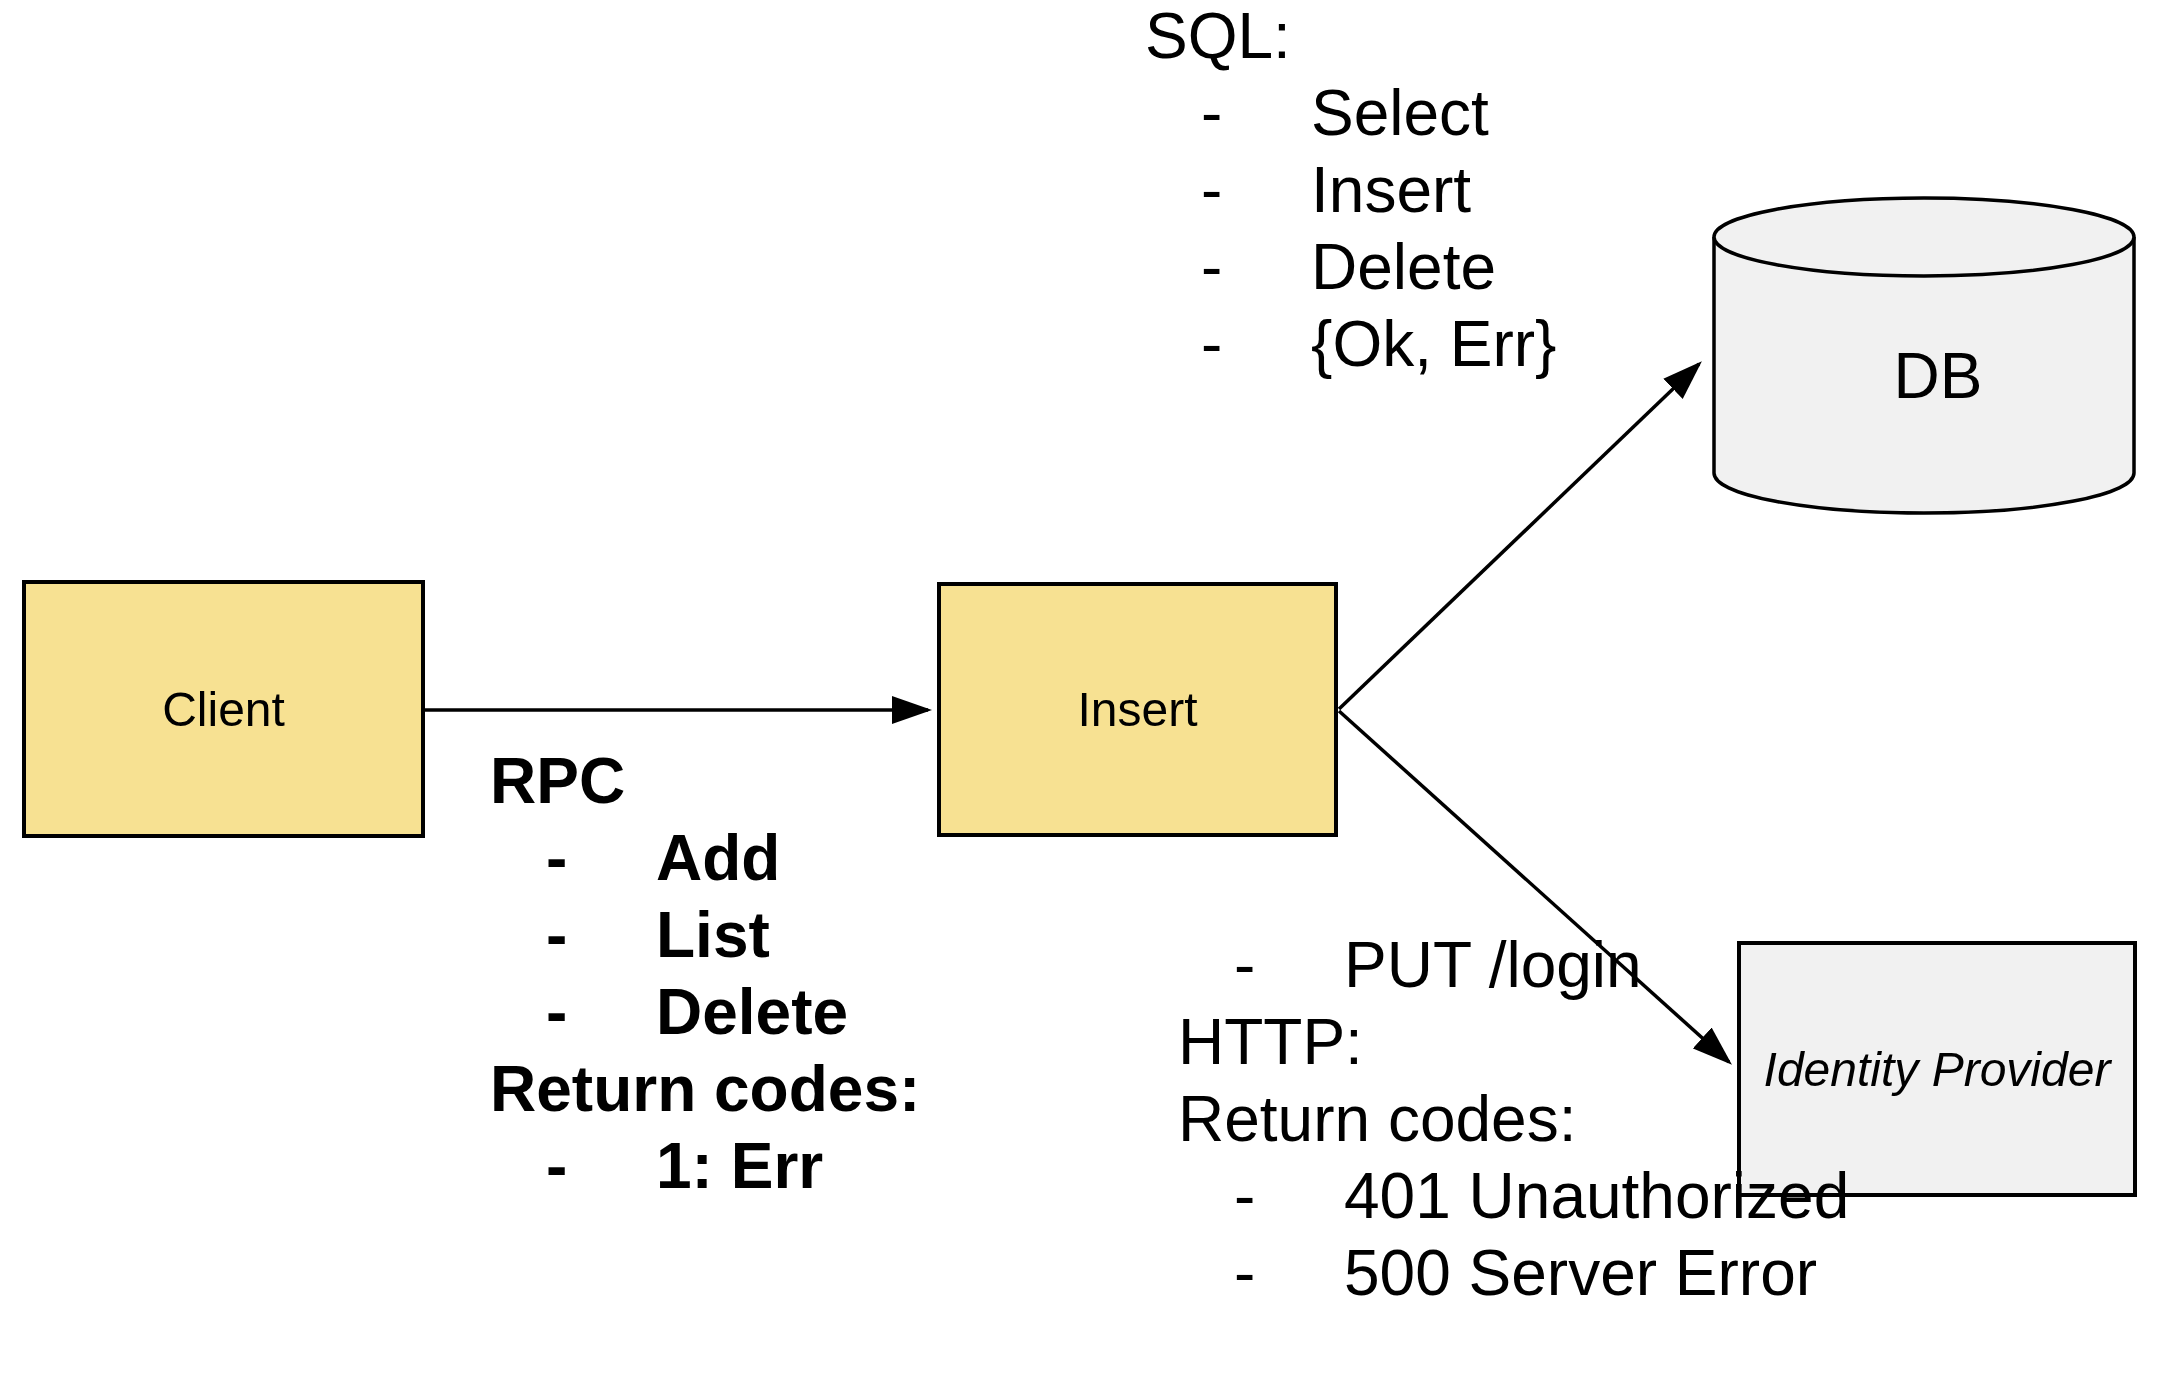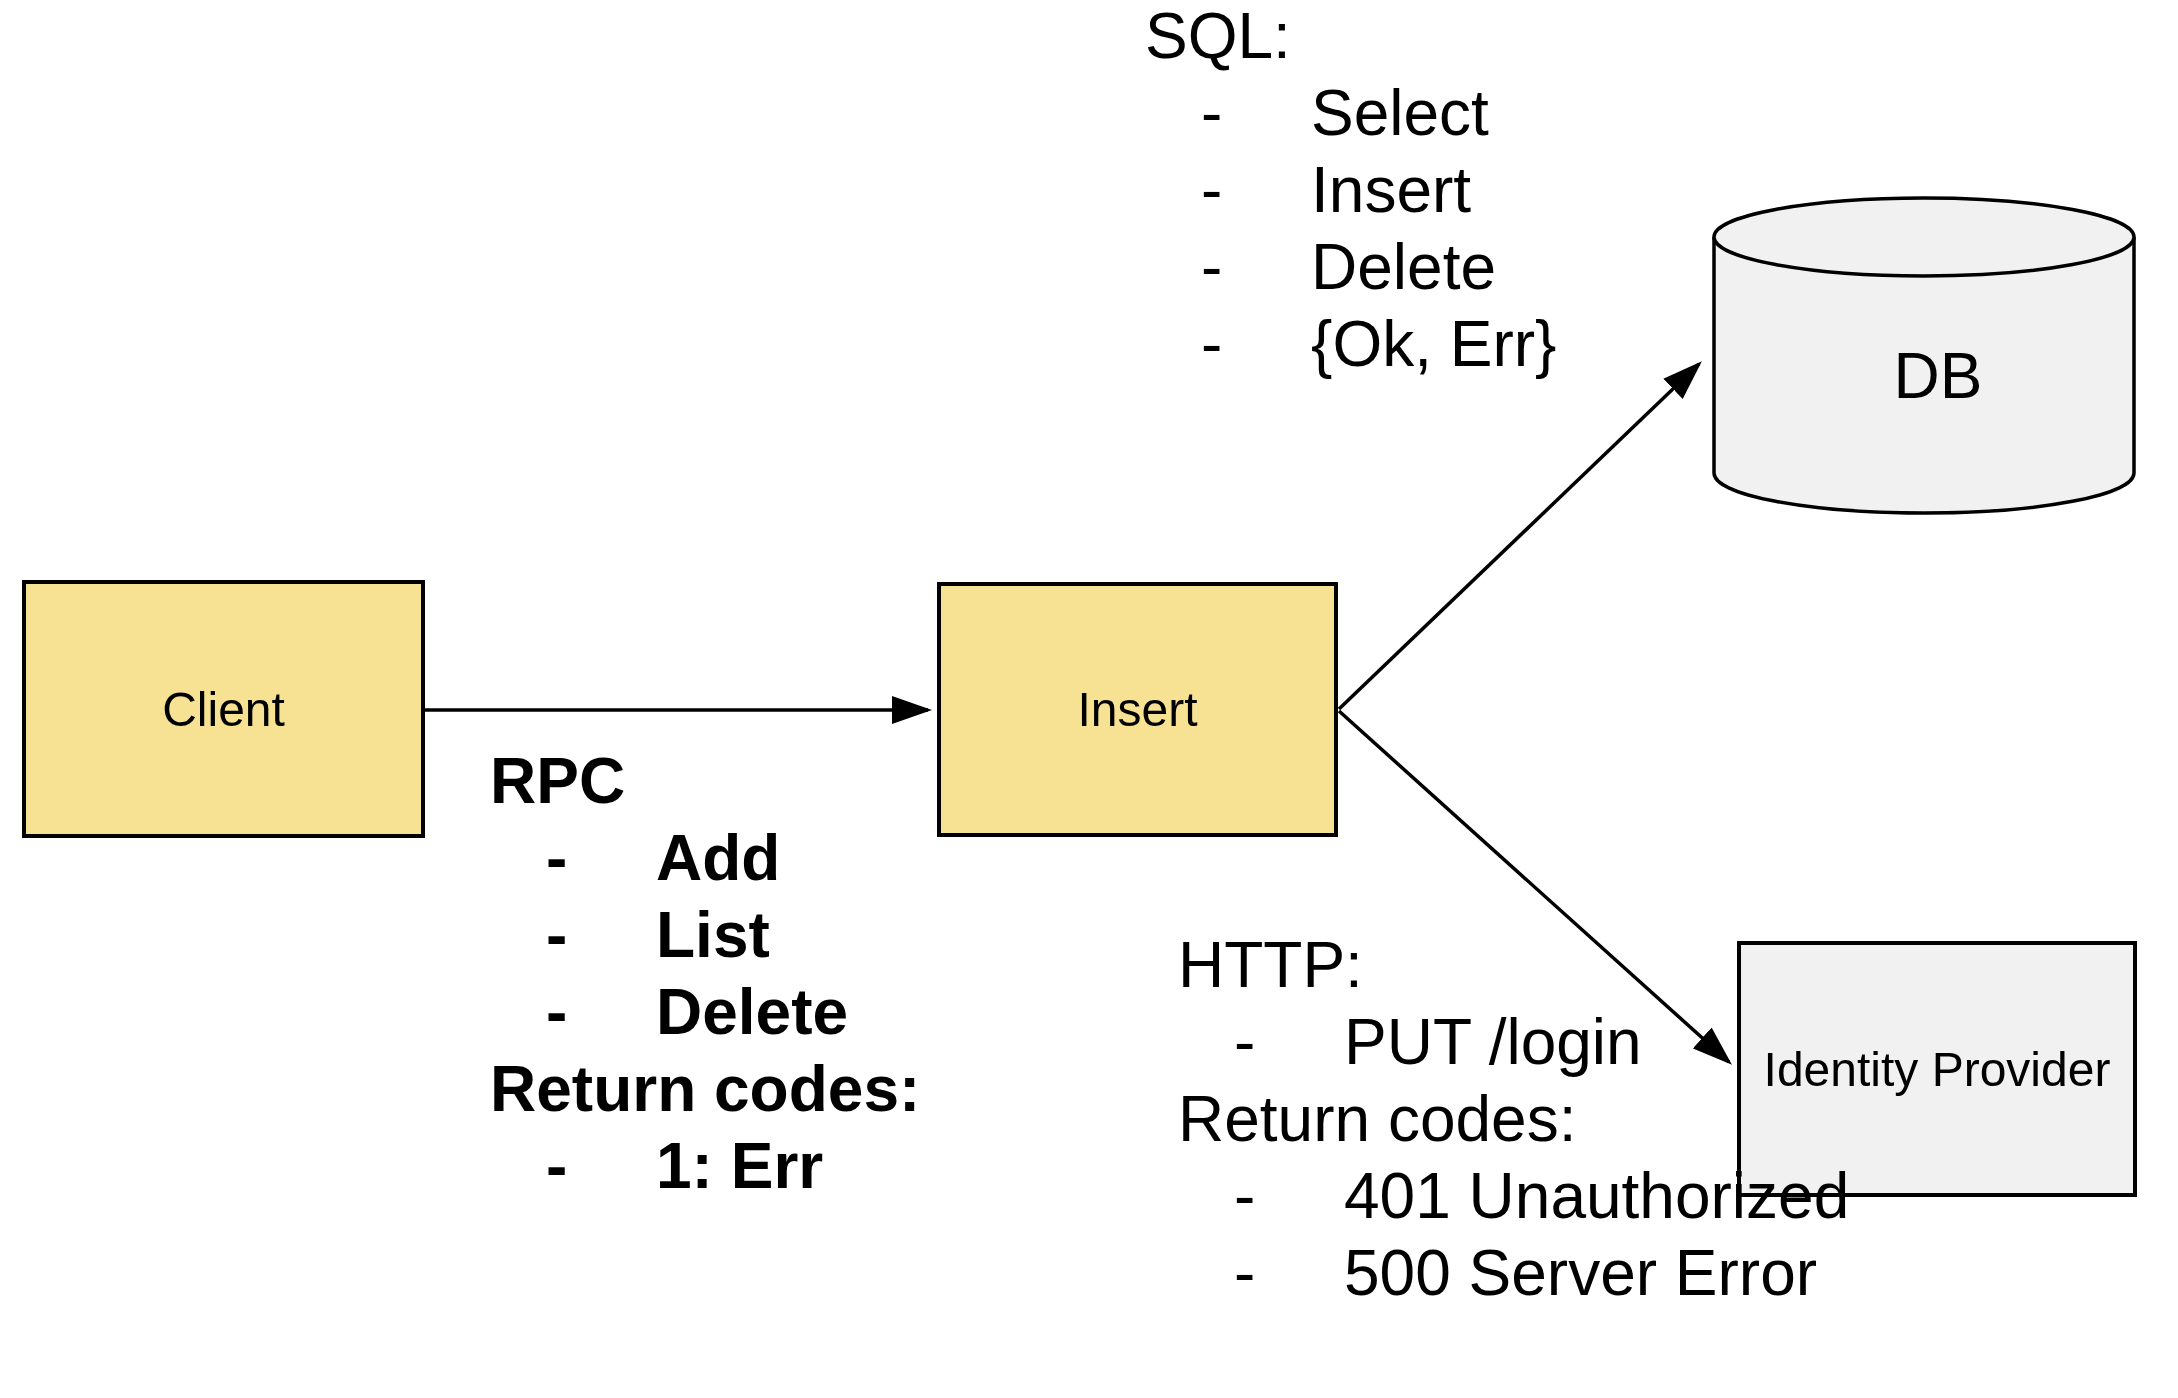--- a/index.html
+++ b/index.html
@@ -24,21 +24,21 @@
 
   .node{
     position:absolute;
     border:4px solid var(--stroke);
     box-sizing:border-box;
     display:flex;align-items:center;justify-content:center;
     text-align:center;
     font-size:48px;line-height:77px;
   }
   .node.yellow{background:var(--yellow);}
-  .node.gray{background:var(--gray);}
+  .node.gray{background:var(--gray);font-style:italic;}
   .node-client{left:22px;top:580px;width:403px;height:258px;}
   .node-backend{left:937px;top:582px;width:401px;height:255px;}
   .node-idp{left:1737px;top:941px;width:400px;height:256px;}
 
   .db-node{
     position:absolute;left:1711px;top:195px;width:426px;height:320px;
     display:flex;align-items:center;justify-content:center;
     padding-top:42px;box-sizing:border-box;
     font-size:64px;line-height:77px;
   }
@@ -102,20 +102,20 @@
       <div class="t-line"><span class="dash">-</span><span>1: Err</span></div>
     </div>
   <div class="tblock tblock-sql">
       <div class="t-line"><span>SQL:</span></div>
       <div class="t-line"><span class="dash">-</span><span>Select</span></div>
       <div class="t-line"><span class="dash">-</span><span>Insert</span></div>
       <div class="t-line"><span class="dash">-</span><span>Delete</span></div>
       <div class="t-line"><span class="dash">-</span><span>{Ok, Err}</span></div>
     </div>
   <div class="tblock tblock-http">
+      <div class="t-line"><span class="dash">-</span><span>PUT /login</span></div>
       <div class="t-line"><span>HTTP:</span></div>
-      <div class="t-line"><span class="dash">-</span><span>PUT /login</span></div>
       <div class="t-line"><span>Return codes:</span></div>
       <div class="t-line"><span class="dash">-</span><span>401 Unauthorized</span></div>
       <div class="t-line"><span class="dash">-</span><span>500 Server Error</span></div>
     </div>
 
 </div>
 
 </body></html>

